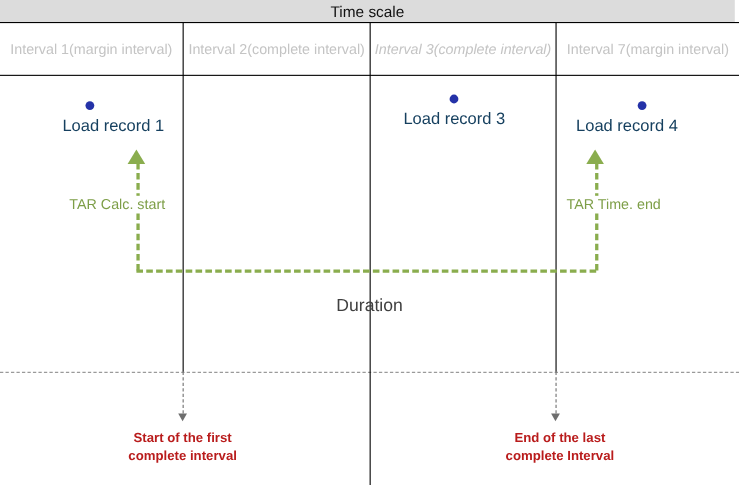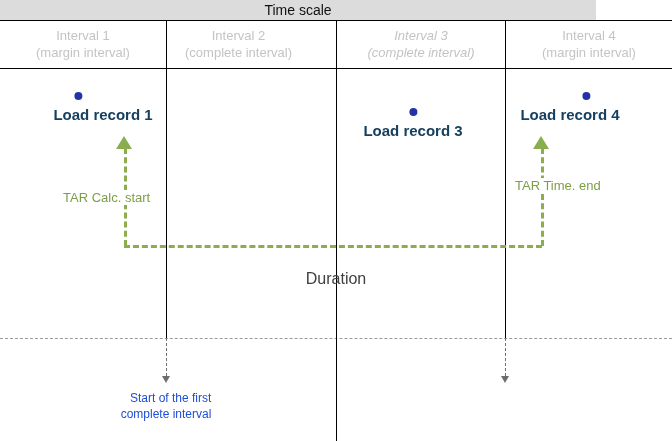--- a/index.html
+++ b/index.html
@@ -16,21 +16,21 @@
     height: 441px;
     background: #ffffff;
     overflow: hidden;
   }
 
   
   .title-band {
     position: absolute;
     left: 0;
     top: 0;
-    width: 596px;
+    width: 668px;
     height: 20px;
     background: #dcdcdc;
     display: flex;
     align-items: center;
     justify-content: center;
   }
   .title-band .title-text {
     font-size: 14px;
     color: #111111;
     line-height: 20px;
@@ -65,33 +65,33 @@
   .vdiv.d1 { left: 166px; top: 20px; height: 318px; }
   .vdiv.d2 { left: 336px; top: 20px; height: 421px; }
   .vdiv.d3 { left: 505px; top: 20px; height: 318px; }
 
   
   .interval-head {
     position: absolute;
     top: 20px;
     height: 48px;
     display: flex;
-    flex-direction: column;
+    flex-direction: row;
     align-items: center;
     justify-content: center;
     color: #c4c4c4;
     font-size: 13px;
     line-height: 17px;
     text-align: center;
   }
   .interval-head .ih-name {}
   .interval-head .ih-sub {}
 
   .ic1 { left: 0px;   width: 166px; }
-  .ic2 { left: 154px; width: 169px; }
+  .ic2 { left: 167px; width: 169px; }
   .ic3 { left: 337px; width: 168px; font-style: italic; }
   .ic4 { left: 506px; width: 166px; }
 
   
   .record {
     position: absolute;
     transform: translateX(-50%);
     text-align: center;
     white-space: nowrap;
   }
@@ -99,25 +99,24 @@
     width: 8px;
     height: 8px;
     border-radius: 50%;
     background: #2432a8;
     margin: 0 auto 6px auto;
   }
   .record .rec-label {
     font-size: 15px;
     color: #16405f;
     line-height: 17px;
-    font-weight: bold;
   }
   .r1 { left: 103px; top: 92px; }
   .r2 { left: 247px; top: 92px; }
-  .r3 { left: 413px; top: 108px; }
+  .r3 { left: 413px; top: 86px; }
   .r4 { left: 570px; top: 92px; }
   .r1 .dot { margin-left: 21px; }
   .r4 .dot { margin-right: 29px; }
 
   
   .g-vline {
     position: absolute;
     width: 0;
     border-left: 3px dashed #8aad4e;
   }
@@ -145,21 +144,21 @@
   .g-arrow.right { left: 533px; top: 136px; }
 
   .g-label {
     position: absolute;
     font-size: 13px;
     color: #7d9e47;
     white-space: nowrap;
     background: #ffffff;
     padding: 0 3px;
   }
-  .g-label.tar-start { left: 60px;  top: 178px; margin-top: 12px; }
+  .g-label.tar-start { left: 60px;  top: 178px; }
   .g-label.tar-end   { left: 512px; top: 178px; }
 
   .duration-label {
     position: absolute;
     left: 336px;
     top: 270px;
     transform: translateX(-50%);
     font-size: 16px;
     color: #404040;
     white-space: nowrap;
@@ -184,26 +183,27 @@
     border-right: 4px solid transparent;
     border-top: 7px solid #6e6e6e;
     top: 376px;
   }
   .b-arrow.bl { left: 162px; }
   .b-arrow.br { left: 501px; }
 
   .b-label {
     position: absolute;
     transform: translateX(-50%);
-    text-align: right;
+    text-align: center;
     font-size: 12px;
     line-height: 16px;
-    color: #1d4ed8;
+    color: #b91c1c;
     white-space: nowrap;
     top: 390px;
+    font-weight: bold;
   }
   .b-label.bl { left: 166px; }
   .b-label.br { left: 509px; }
 </style>
 </head>
 <body>
 
 <div id="diagram">
 
   <div class="title-band">
@@ -224,21 +224,21 @@
   </div>
   <div class="interval-head ic2">
     <span class="ih-name">Interval  2</span>
     <span class="ih-sub">(complete interval)</span>
   </div>
   <div class="interval-head ic3">
     <span class="ih-name">Interval  3</span>
     <span class="ih-sub">(complete interval)</span>
   </div>
   <div class="interval-head ic4">
-    <span class="ih-name">Interval  4</span>
+    <span class="ih-name">Interval  7</span>
     <span class="ih-sub">(margin interval)</span>
   </div>
 
   <div class="record r1">
     <div class="dot"></div>
     <div class="rec-label">Load record 1</div>
   </div>
   <div class="record r3">
     <div class="dot"></div>
     <div class="rec-label">Load record 3</div>
@@ -260,14 +260,18 @@
 
   <div class="b-vline bl"></div>
   <div class="b-arrow bl"></div>
   <div class="b-label bl">
     <div>Start of the first</div>
     <div>complete interval</div>
   </div>
 
   <div class="b-vline br"></div>
   <div class="b-arrow br"></div>
+  <div class="b-label br">
+    <div>End of the last</div>
+    <div>complete Interval</div>
+  </div>
 
 </div>
 
 </body></html>

